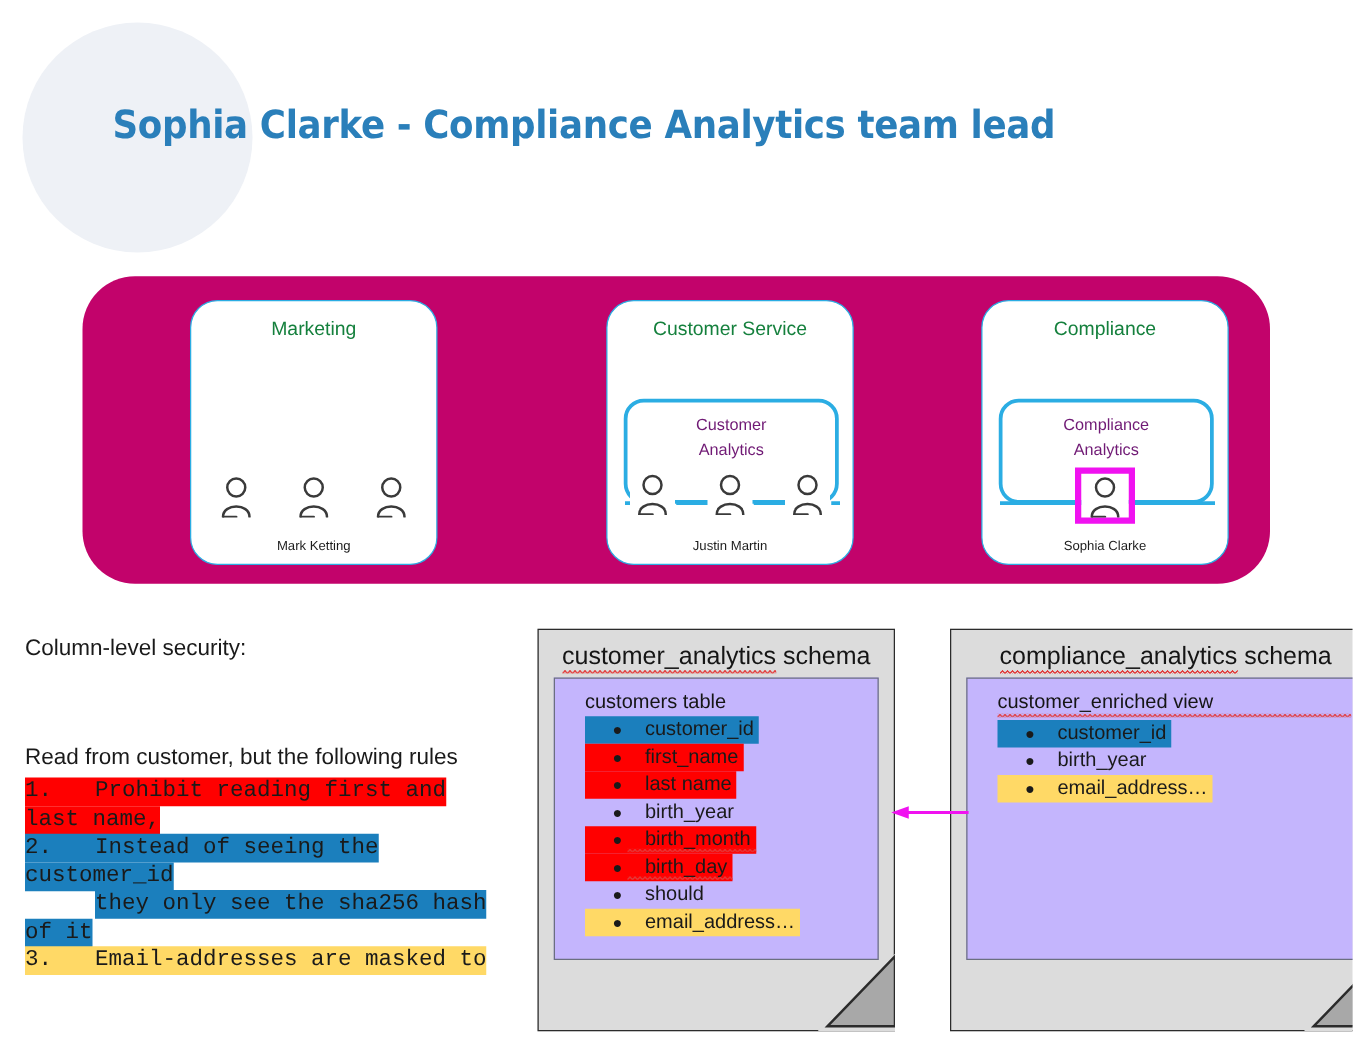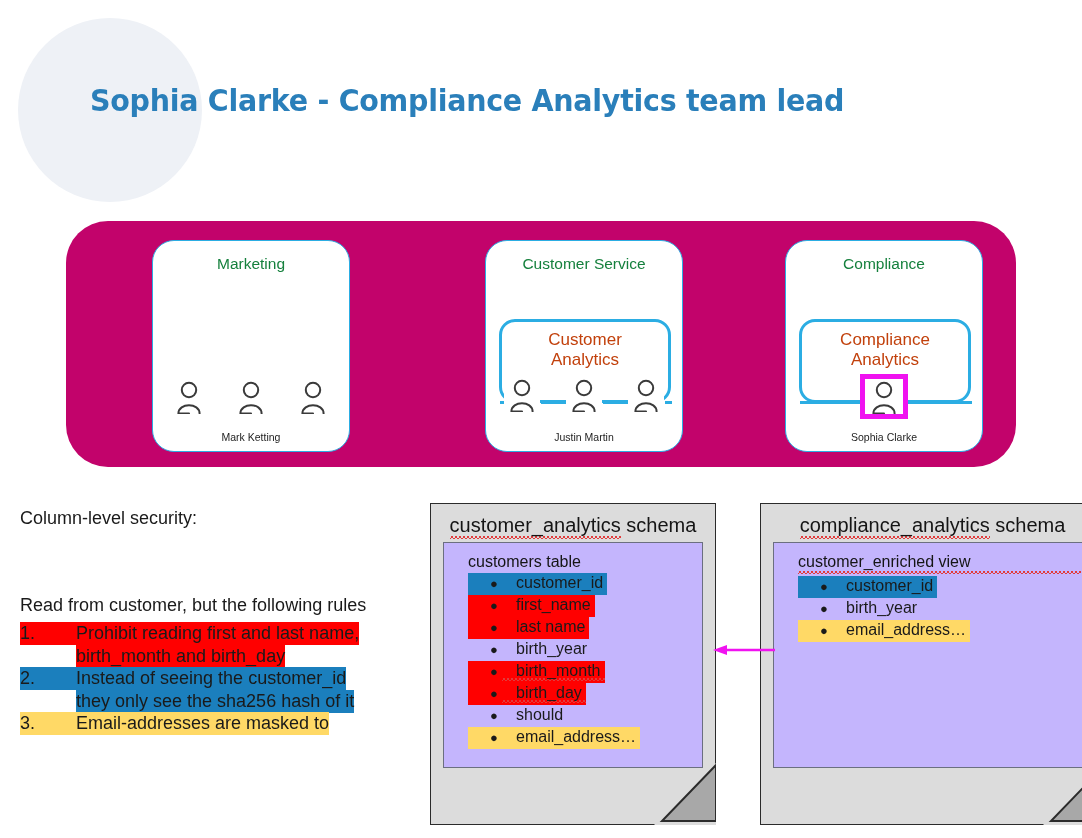--- a/index.html
+++ b/index.html
@@ -95,23 +95,23 @@
     border-radius: 16px;
     box-sizing: border-box;
     background: transparent;
   }
   .analytics-label {
     position: absolute;
     left: 0;
     top: 8px;
     width: 100%;
     text-align: center;
-    font-size: 17px;
+    font-size: 13px;
     line-height: 20px;
-    color: #c2410c;
+    color: #701a75;
     white-space: pre-line;
   }
 
   
   .person-row {
     position: absolute;
     left: 0;
     width: 100%;
     display: flex;
     justify-content: center;
@@ -172,20 +172,21 @@
     margin: 0;
     padding: 0;
     list-style: none;
   }
   #rules-list li {
     position: relative;
     font-size: 18px;
     line-height: 22.5px;
     padding-left: 0;
     margin: 0;
+    font-family: Liberation Mono, monospace;
   }
   .rule-line {
     display: block;
   }
   .rule-hl {
     padding: 1px 0 2px 0;
     box-decoration-break: clone;
     -webkit-box-decoration-break: clone;
   }
   .rule-num {
@@ -413,23 +414,20 @@
   </div>
 
 <div id="security-heading">Column-level security:</div>
 <div id="security-intro">Read from customer, but the following rules should apply:</div>
 
 <ol id="rules-list">
   <li>
     <span class="rule-line">
       <span class="rule-hl hl-red"><span class="rule-num">1.</span><span>Prohibit reading first and last name,</span></span>
     </span>
-    <span class="rule-line">
-      <span class="rule-indent"></span><span class="rule-hl hl-red">birth_month and birth_day</span>
-    </span>
   </li>
   <li>
     <span class="rule-line">
       <span class="rule-hl hl-blue"><span class="rule-num">2.</span><span>Instead of seeing the customer_id</span></span>
     </span>
     <span class="rule-line">
       <span class="rule-indent"></span><span class="rule-hl hl-blue">they only see the sha256 hash of it</span>
     </span>
   </li>
   <li>

